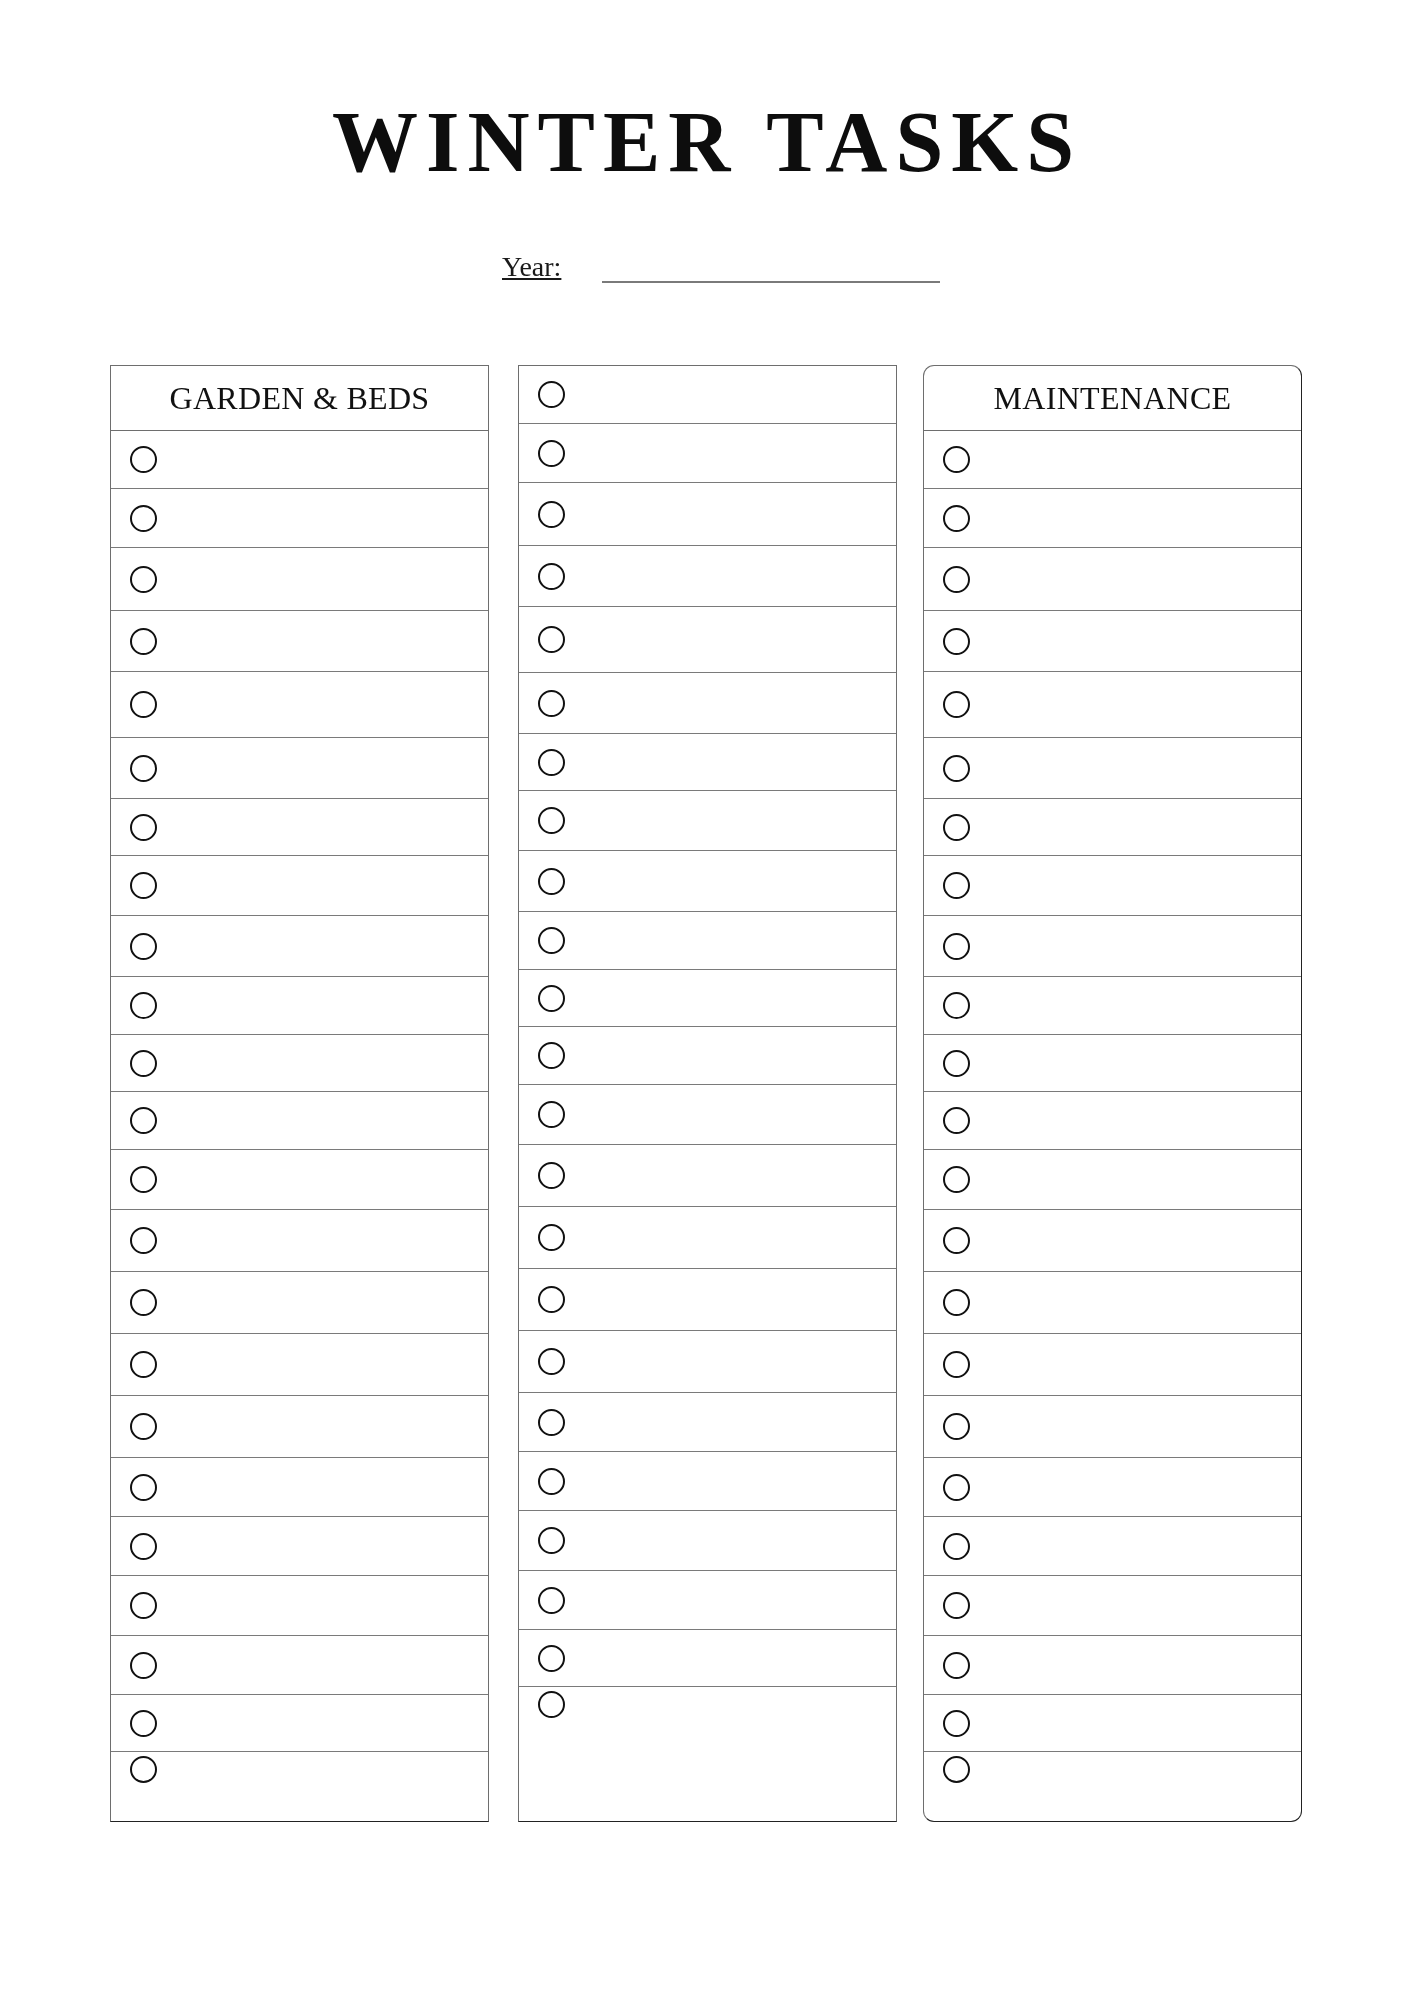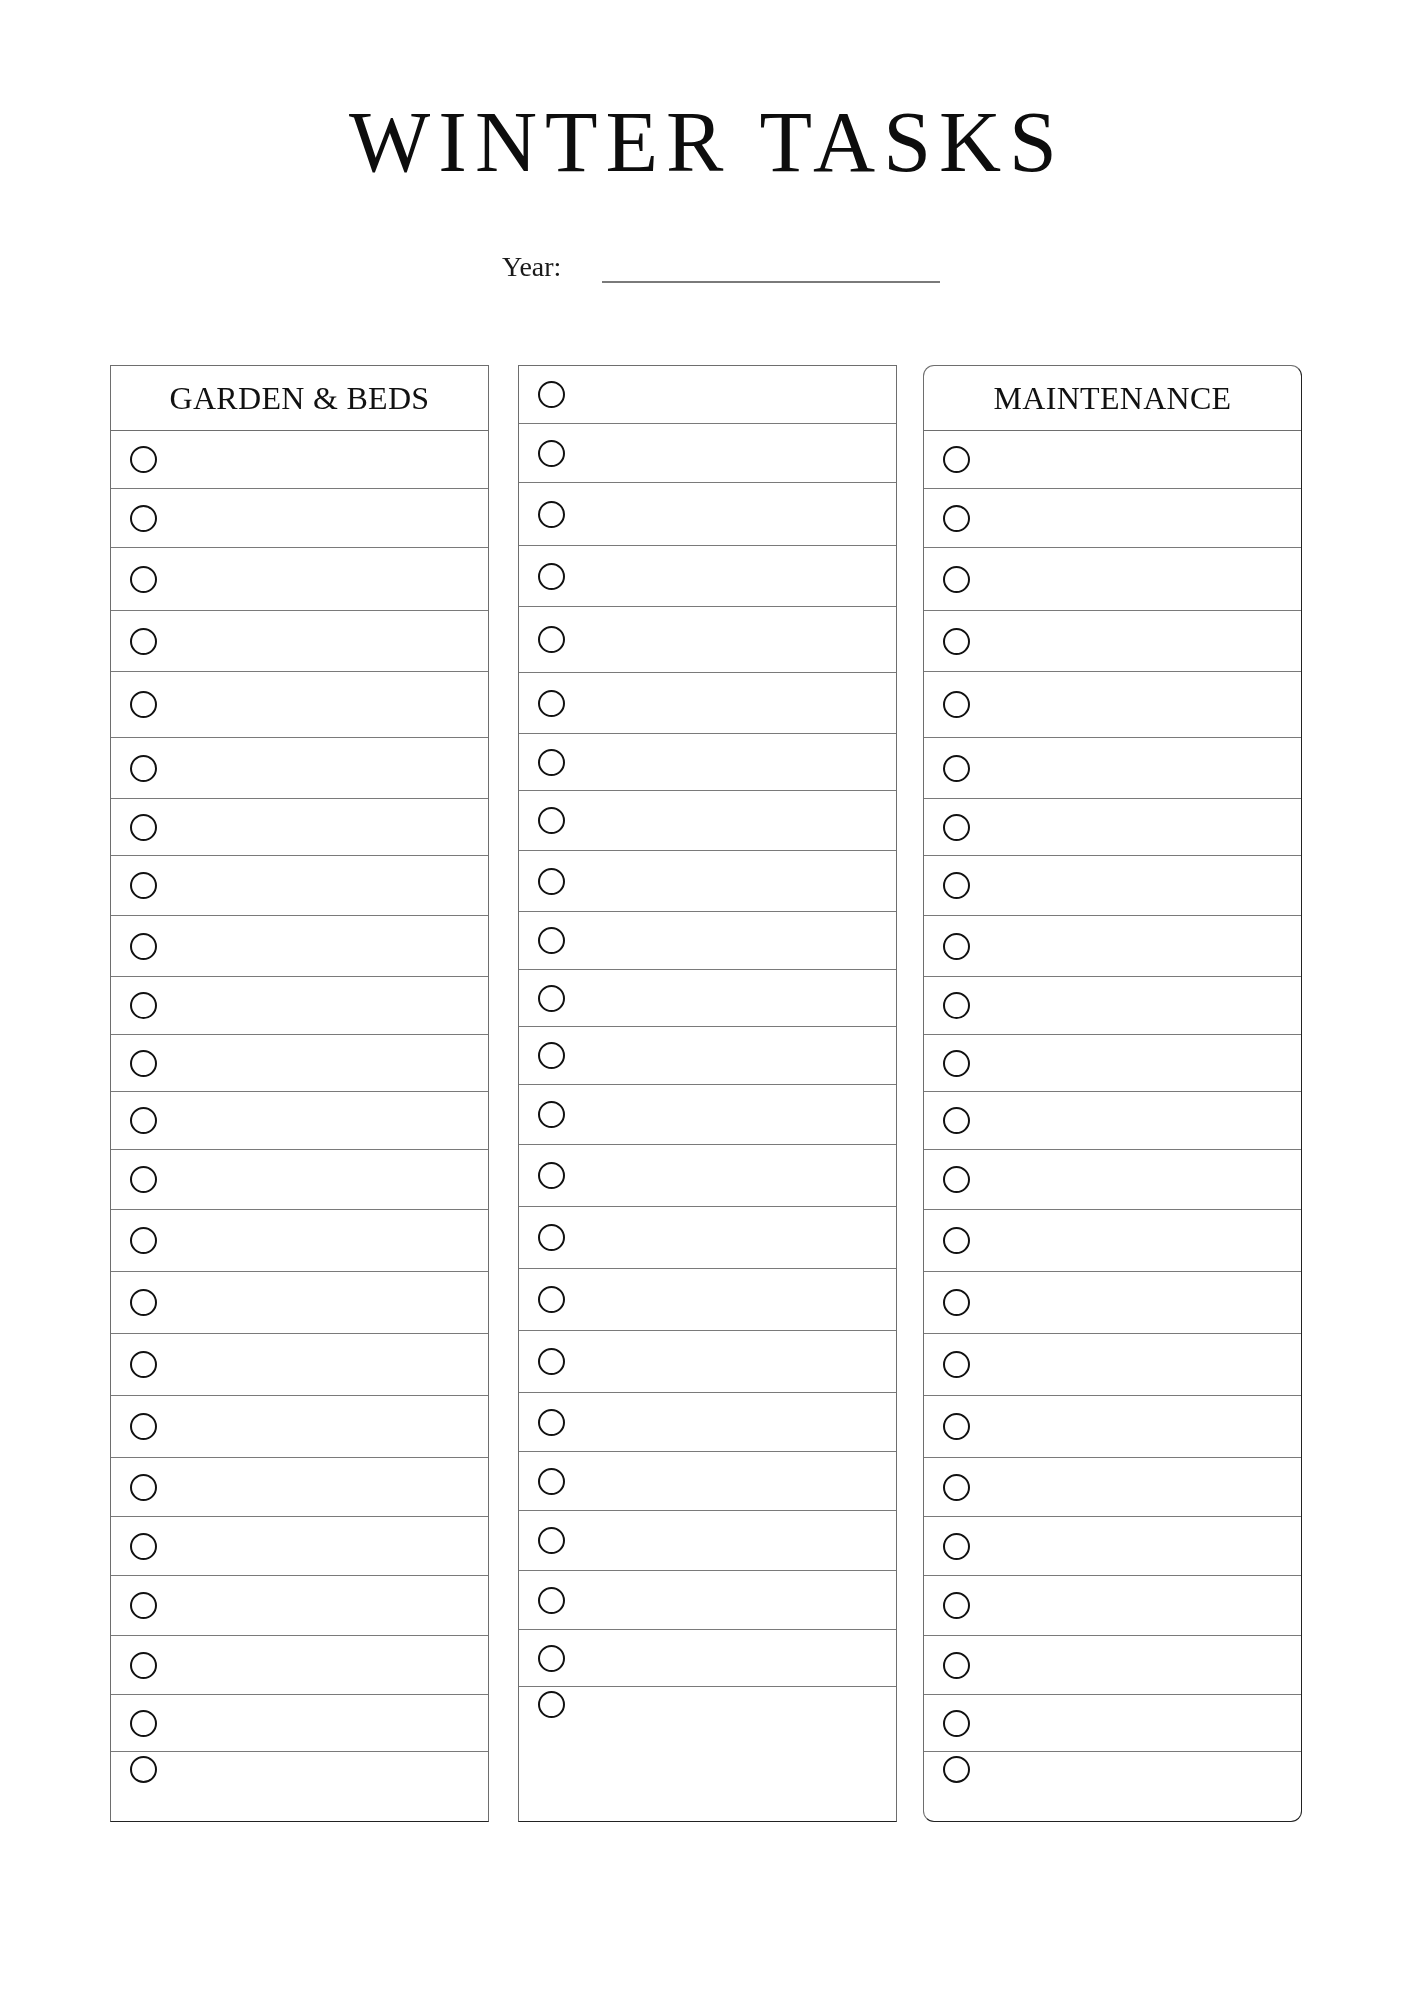--- a/index.html
+++ b/index.html
@@ -17,36 +17,37 @@
   }
   .title {
     position: absolute;
     left: 0;
     top: 92px;
     width: 1414px;
     text-align: center;
     font-size: 86px;
     line-height: 100px;
     letter-spacing: 8px;
-    font-weight: normal;
+    font-weight: bold;
     color: #0d0d0d;
     margin: 0;
   }
   .year-row {
     position: absolute;
     top: 244px;
     left: 502px;
     height: 40px;
     display: flex;
     align-items: flex-end;
   }
   .year-label {
     font-size: 28px;
     line-height: 34px;
     color: #1a1a1a;
+    text-decoration: underline;
   }
   .year-line {
     position: absolute;
     left: 100px;
     top: 37px;
     width: 338px;
     height: 0;
     border-bottom: 2px solid #7a7a7a;
   }
   .column {

